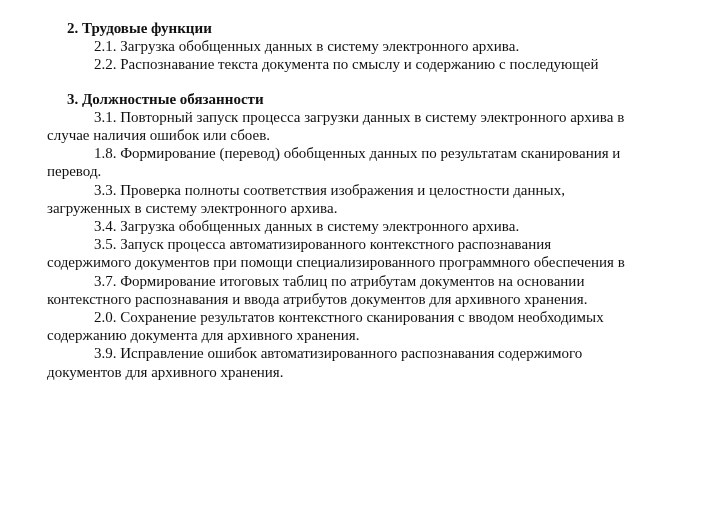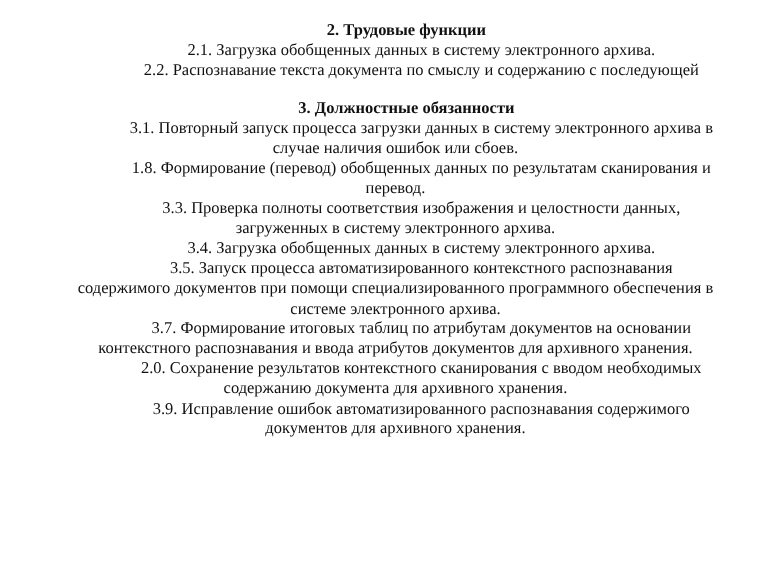--- a/index.html
+++ b/index.html
@@ -2,24 +2,24 @@
 <html><head>
   <meta charset="utf-8">
   <style>
     html, body { margin: 0; padding: 0; background: #ffffff; }
     body { width: 708px; height: 510px; overflow: hidden; position: relative; }
     .page {
       position: absolute; left: 47px; top: 19px; width: 625px;
       font-family: "Liberation Serif", serif; font-size: 15px; color: #111111;
       line-height: 18.2px;
     }
-    .heading { text-align: center; font-weight: bold; padding-left: 20px; }
+    .heading { font-weight: bold; padding-left: 20px; }
     .gap { height: 16px; }
     .para { margin: 0; }
-    .line { white-space: nowrap; display: block; text-align: center; }
+    .line { white-space: nowrap; display: block; }
     .line.first { padding-left: 47px; }
   </style>
 </head>
 <body>
 
 <div class="page">
 
   <div class="heading">2. Трудовые функции</div>
   <div class="para">
     <span class="line first">2.1. Загрузка обобщенных данных в систему электронного архива.</span>
@@ -42,21 +42,20 @@
   <div class="para">
     <span class="line first">3.3. Проверка полноты соответствия изображения и целостности данных,</span>
     <span class="line">загруженных в систему электронного архива.</span>
   </div>
   <div class="para">
     <span class="line first">3.4. Загрузка обобщенных данных в систему электронного архива.</span>
   </div>
   <div class="para">
     <span class="line first">3.5. Запуск процесса автоматизированного контекстного распознавания</span>
     <span class="line">содержимого документов при помощи специализированного программного обеспечения в</span>
-    <span class="line">системе электронного архива.</span>
   </div>
   <div class="para">
     <span class="line first">3.7. Формирование итоговых таблиц по атрибутам документов на основании</span>
     <span class="line">контекстного распознавания и ввода атрибутов документов для архивного хранения.</span>
   </div>
   <div class="para">
     <span class="line first">2.0. Сохранение результатов контекстного сканирования с вводом необходимых</span>
     <span class="line">содержанию документа для архивного хранения.</span>
   </div>
   <div class="para">

